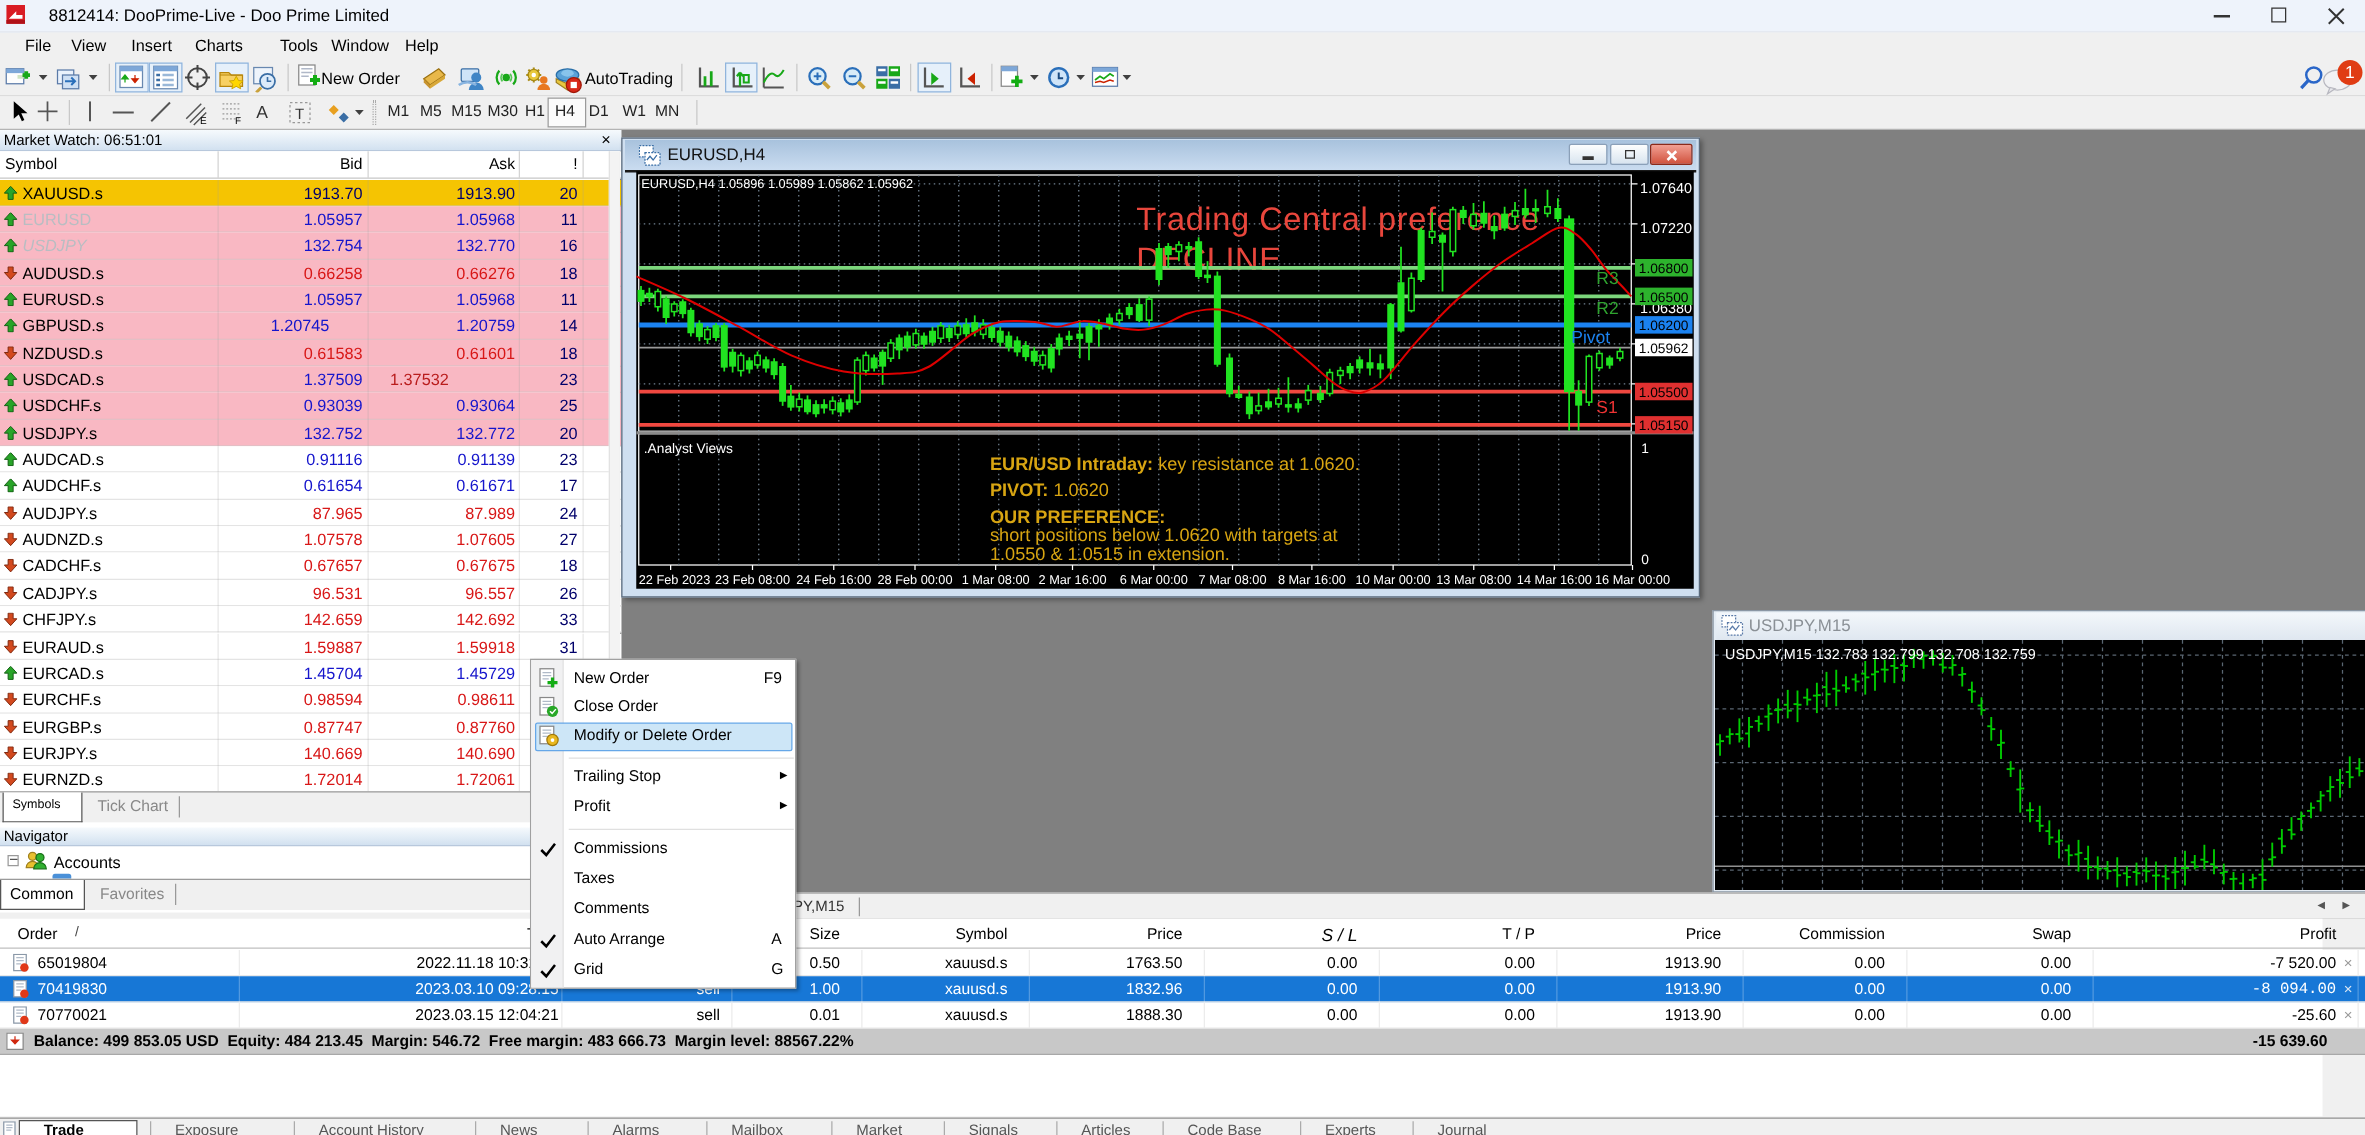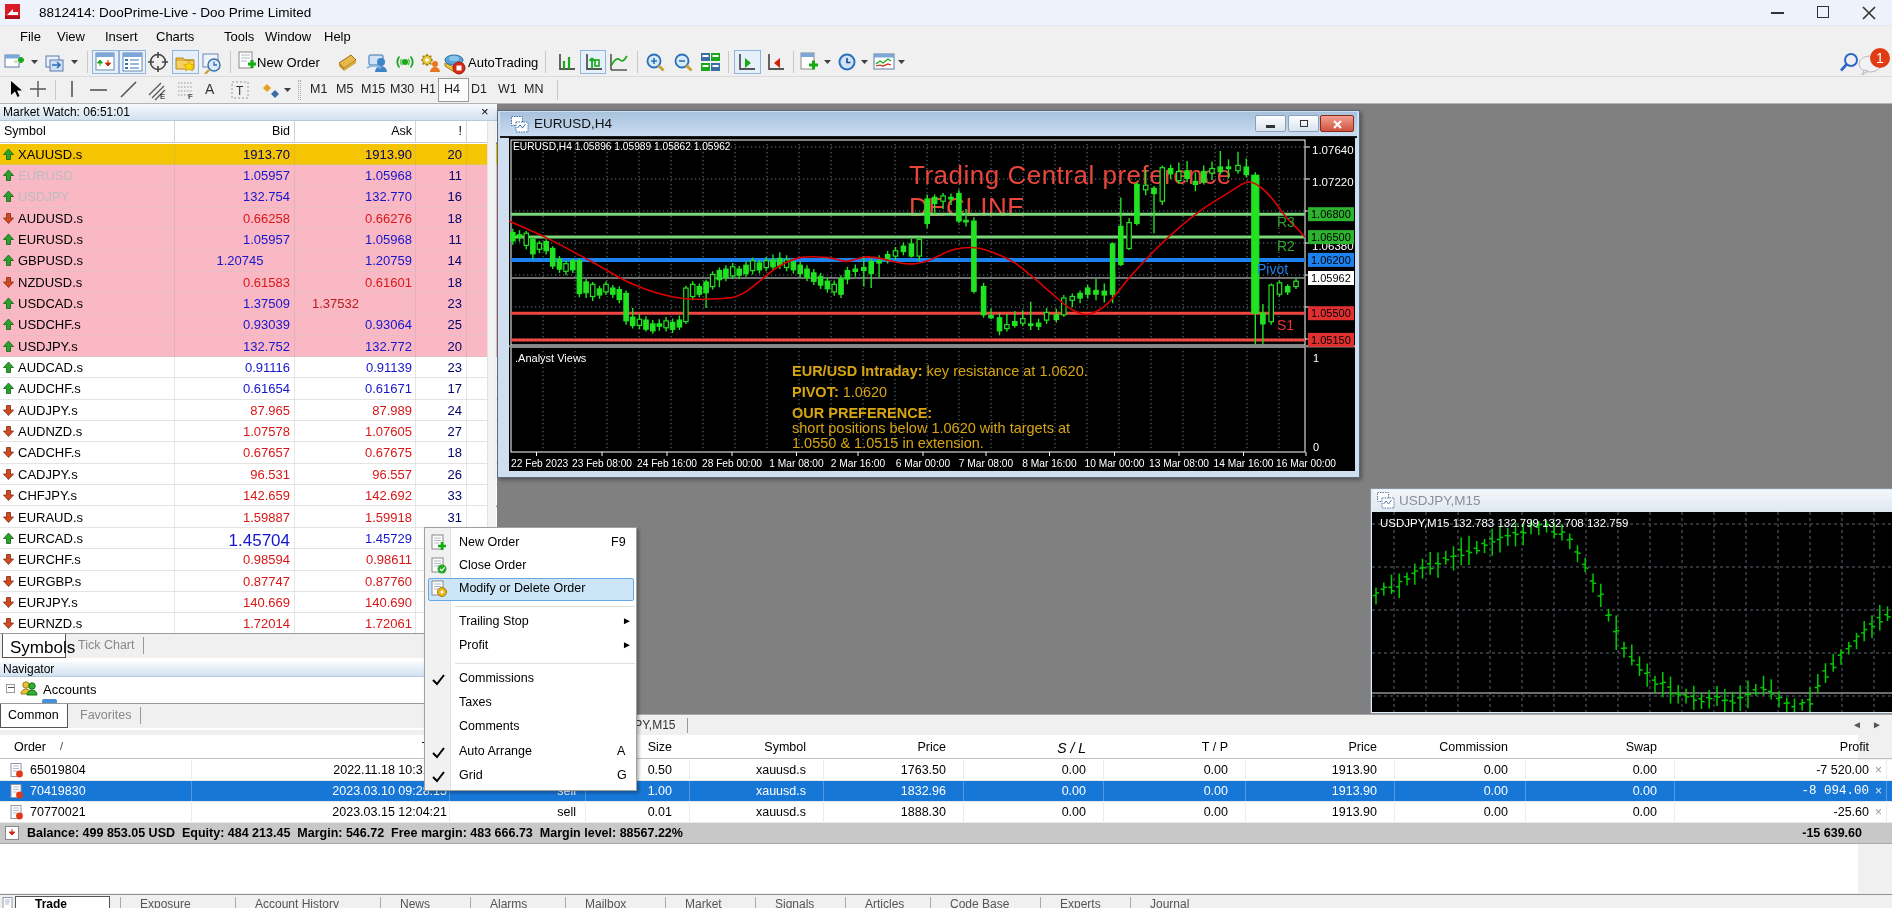--- a/index.html
+++ b/index.html
@@ -290,21 +290,21 @@
       <div class="abs" style="left:420px;top:3px;width:42px;text-align:right;font-size:13px;color:#00006a;">11</div>
       <div class="abs" style="left:174px;top:0;width:1px;height:21.35px;background:rgba(160,160,160,0.25);"></div>
       <div class="abs" style="left:294px;top:0;width:1px;height:21.35px;background:rgba(160,160,160,0.25);"></div>
       <div class="abs" style="left:415px;top:0;width:1px;height:21.35px;background:rgba(160,160,160,0.25);"></div>
       <div class="abs" style="left:466px;top:0;width:1px;height:21.35px;background:rgba(160,160,160,0.25);"></div>
     </div>
     <div class="abs" style="left:0;top:82.2px;width:497px;height:21.35px;background:#f9b8c3;border-bottom:1px solid rgba(200,200,200,0.45);">
       <svg class="abs" style="left:3px;top:5px" width="11" height="11">
         <path d="M5.5 0 L10.5 5.5 L7.5 5.5 L7.5 10.5 L3.5 10.5 L3.5 5.5 L0.5 5.5 Z" fill="#28a428" stroke="#156015" stroke-width="0.8"></path>
       </svg>
-      <div class="abs" style="left:18px;top:3px;font-size:13px;color:#b9bdc2;">USDJPY</div>
+      <div class="abs" style="left:18px;top:3px;font-size:13px;color:#b9bdc2;font-style:italic;">USDJPY</div>
       <div class="abs" style="left:190px;top:3px;width:100px;text-align:right;font-size:13px;color:#1515cc;">132.754</div>
       <div class="abs" style="left:312px;top:3px;width:100px;text-align:right;font-size:13px;color:#1515cc;">132.770</div>
       <div class="abs" style="left:420px;top:3px;width:42px;text-align:right;font-size:13px;color:#00006a;">16</div>
       <div class="abs" style="left:174px;top:0;width:1px;height:21.35px;background:rgba(160,160,160,0.25);"></div>
       <div class="abs" style="left:294px;top:0;width:1px;height:21.35px;background:rgba(160,160,160,0.25);"></div>
       <div class="abs" style="left:415px;top:0;width:1px;height:21.35px;background:rgba(160,160,160,0.25);"></div>
       <div class="abs" style="left:466px;top:0;width:1px;height:21.35px;background:rgba(160,160,160,0.25);"></div>
     </div>
     <div class="abs" style="left:0;top:103.6px;width:497px;height:21.35px;background:#f9b8c3;border-bottom:1px solid rgba(200,200,200,0.45);">
       <svg class="abs" style="left:3px;top:5px" width="11" height="11">
@@ -499,21 +499,21 @@
       <div class="abs" style="left:174px;top:0;width:1px;height:21.35px;background:rgba(160,160,160,0.25);"></div>
       <div class="abs" style="left:294px;top:0;width:1px;height:21.35px;background:rgba(160,160,160,0.25);"></div>
       <div class="abs" style="left:415px;top:0;width:1px;height:21.35px;background:rgba(160,160,160,0.25);"></div>
       <div class="abs" style="left:466px;top:0;width:1px;height:21.35px;background:rgba(160,160,160,0.25);"></div>
     </div>
     <div class="abs" style="left:0;top:423.8px;width:497px;height:21.35px;background:#fff;border-bottom:1px solid #e4e4e4;">
       <svg class="abs" style="left:3px;top:5px" width="11" height="11">
         <path d="M5.5 0 L10.5 5.5 L7.5 5.5 L7.5 10.5 L3.5 10.5 L3.5 5.5 L0.5 5.5 Z" fill="#28a428" stroke="#156015" stroke-width="0.8"></path>
       </svg>
       <div class="abs" style="left:18px;top:3px;font-size:13px;color:#000;">EURCAD.s</div>
-      <div class="abs" style="left:190px;top:3px;width:100px;text-align:right;font-size:17px;color:#1515cc;">1.45704</div>
+      <div class="abs" style="left:190px;top:3px;width:100px;text-align:right;font-size:13px;color:#1515cc;">1.45704</div>
       <div class="abs" style="left:312px;top:3px;width:100px;text-align:right;font-size:13px;color:#1515cc;">1.45729</div>
       <div class="abs" style="left:420px;top:3px;width:42px;text-align:right;font-size:13px;color:#00006a;">25</div>
       <div class="abs" style="left:174px;top:0;width:1px;height:21.35px;background:rgba(160,160,160,0.25);"></div>
       <div class="abs" style="left:294px;top:0;width:1px;height:21.35px;background:rgba(160,160,160,0.25);"></div>
       <div class="abs" style="left:415px;top:0;width:1px;height:21.35px;background:rgba(160,160,160,0.25);"></div>
       <div class="abs" style="left:466px;top:0;width:1px;height:21.35px;background:rgba(160,160,160,0.25);"></div>
     </div>
     <div class="abs" style="left:0;top:445.2px;width:497px;height:21.35px;background:#fff;border-bottom:1px solid #e4e4e4;">
       <svg class="abs" style="left:3px;top:5px" width="11" height="11">
         <path d="M5.5 10.5 L10.5 5 L7.5 5 L7.5 0.5 L3.5 0.5 L3.5 5 L0.5 5 Z" fill="#d2491e" stroke="#802a10" stroke-width="0.8"></path>
@@ -574,21 +574,21 @@
       <div class="abs" style="left:190px;top:3px;width:100px;text-align:right;font-size:13px;color:#d81717;">1.82135</div>
       <div class="abs" style="left:312px;top:3px;width:100px;text-align:right;font-size:13px;color:#d81717;">1.82199</div>
       <div class="abs" style="left:420px;top:3px;width:42px;text-align:right;font-size:13px;color:#00006a;">64</div>
       <div class="abs" style="left:174px;top:0;width:1px;height:21.35px;background:rgba(160,160,160,0.25);"></div>
       <div class="abs" style="left:294px;top:0;width:1px;height:21.35px;background:rgba(160,160,160,0.25);"></div>
       <div class="abs" style="left:415px;top:0;width:1px;height:21.35px;background:rgba(160,160,160,0.25);"></div>
       <div class="abs" style="left:466px;top:0;width:1px;height:21.35px;background:rgba(160,160,160,0.25);"></div>
     </div>
     <div class="abs" style="left:0;top:529px;width:497px;height:25px;background:#f0f0f0;border-top:1px solid #9a9a9a;">
       <div class="abs" style="left:2px;top:0px;width:64px;height:24px;background:#fff;border:1px solid #555;border-top:none;"></div>
-      <div class="abs" style="left:10px;top:4px;font-size:17px;color:#000;">Symbols</div>
+      <div class="abs" style="left:10px;top:4px;font-size:10px;color:#000;">Symbols</div>
       <div class="abs" style="left:78px;top:4px;font-size:12.5px;color:#888;">Tick Chart</div>
       <div class="abs" style="left:143px;top:3px;width:1px;height:17px;background:#999;"></div>
     </div>
     <div class="abs" style="left:487px;top:17px;width:9px;height:512px;background:#f3f3f3;border-left:1px solid #e2e2e2;"></div>
   </div>
 <div class="abs" style="left:0;top:658px;width:497px;height:72px;background:#fff;border-right:1px solid #808080;">
     <div class="abs" style="left:0;top:4px;width:497px;height:15px;background:linear-gradient(#f6fafd,#d2e1f0);border-bottom:1px solid #b8c8dc;">
       <div class="abs" style="left:3px;top:0px;font-size:12px;color:#000;">Navigator</div>
     </div>
     <div class="abs" style="left:6px;top:26px;width:9px;height:9px;border:1px solid #9a9a9a;background:#fff;"></div>

